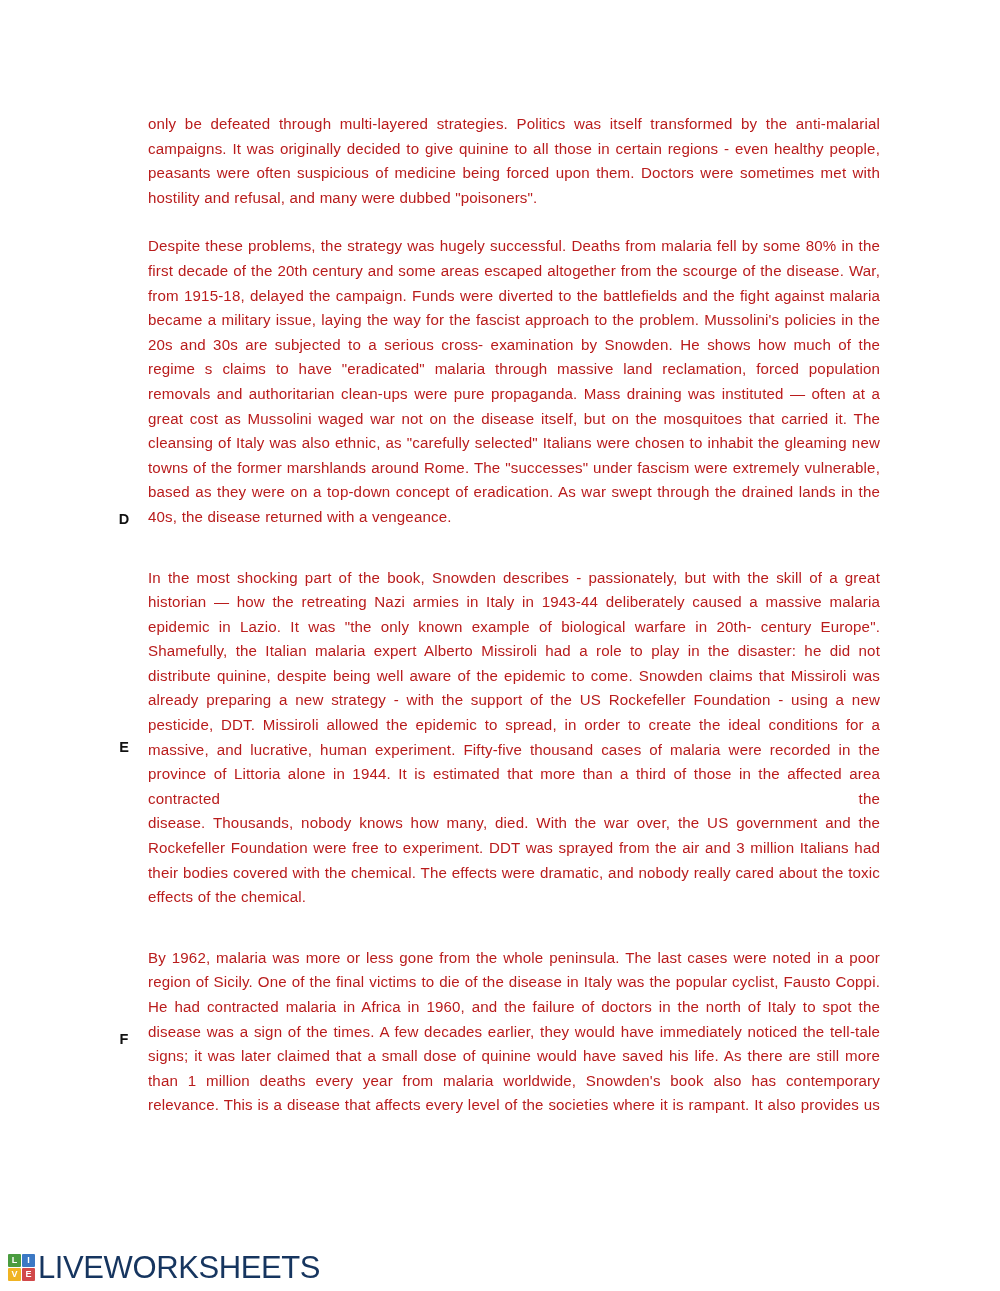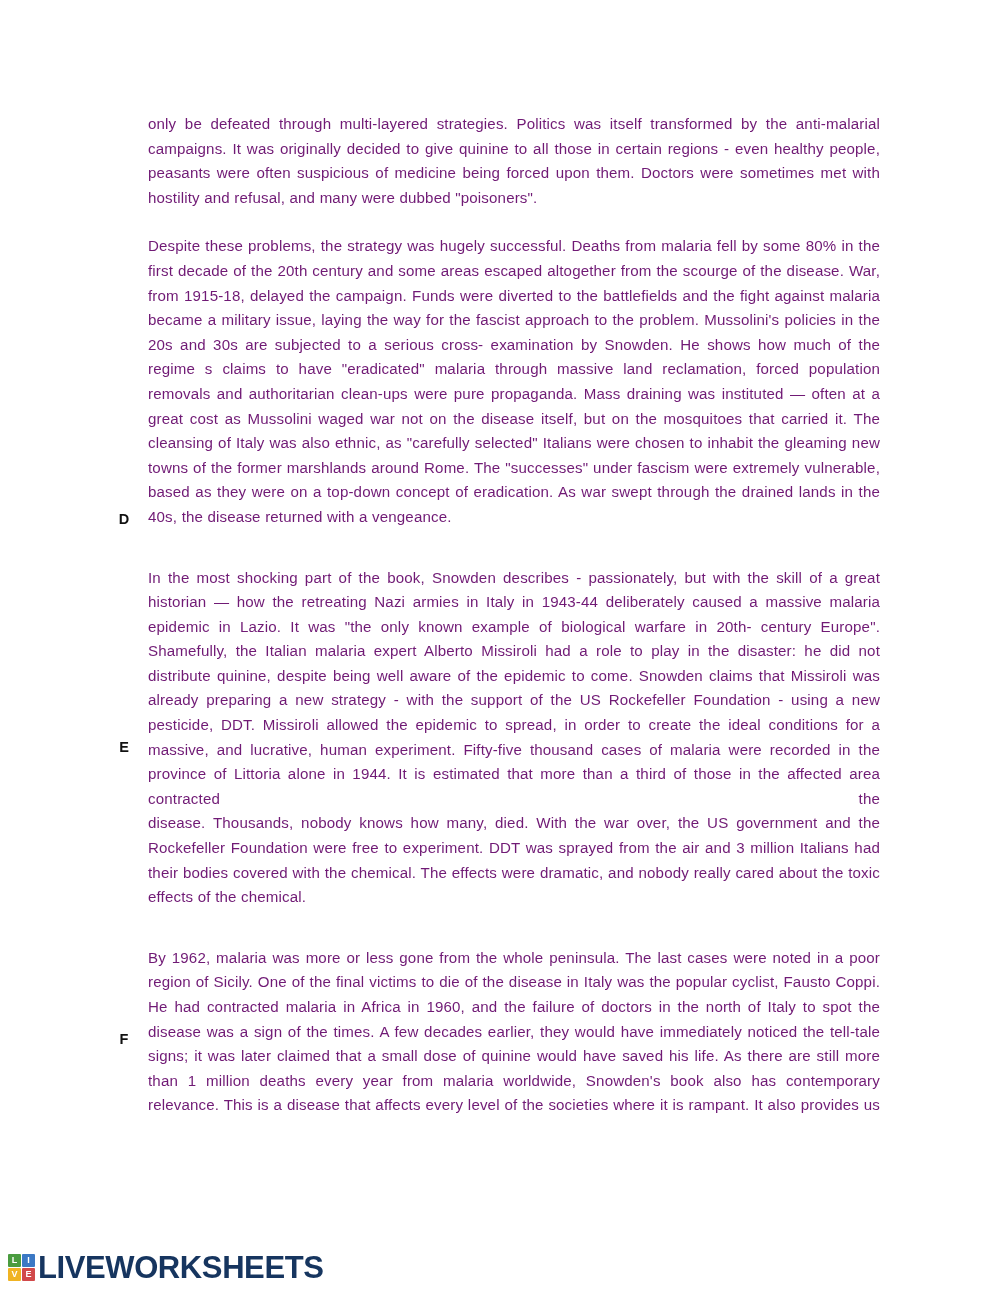--- a/index.html
+++ b/index.html
@@ -39,21 +39,21 @@
     margin: 0;
   }
 
   .para {
     margin: 0;
     padding: 0;
     text-align: justify;
     text-justify: inter-word;
     font-size: 15.1px;
     line-height: 24.6px;
-    color: #701a75;
+    color: #b91c1c;
     letter-spacing: 0.01em;
     word-spacing: 0.01em;
     hyphens: none;
   }
 
   
   .para:last-child { text-align-last: left; }
 
   .para.force-justify-all { text-align-last: justify; }
 
@@ -100,21 +100,21 @@
     font-size: 9px;
     font-weight: bold;
     color: #ffffff;
     font-family: "Liberation Sans", sans-serif;
     line-height: 1;
     border-radius: 1px;
   }
 
   .logo-word {
     font-family: "Liberation Sans", sans-serif;
-    font-weight: bold;
+    font-weight: normal;
     font-size: 31px;
     letter-spacing: -0.4px;
     color: #16355f;
     line-height: 1;
     white-space: nowrap;
   }
 </style>
 </head>
 <body>
 

